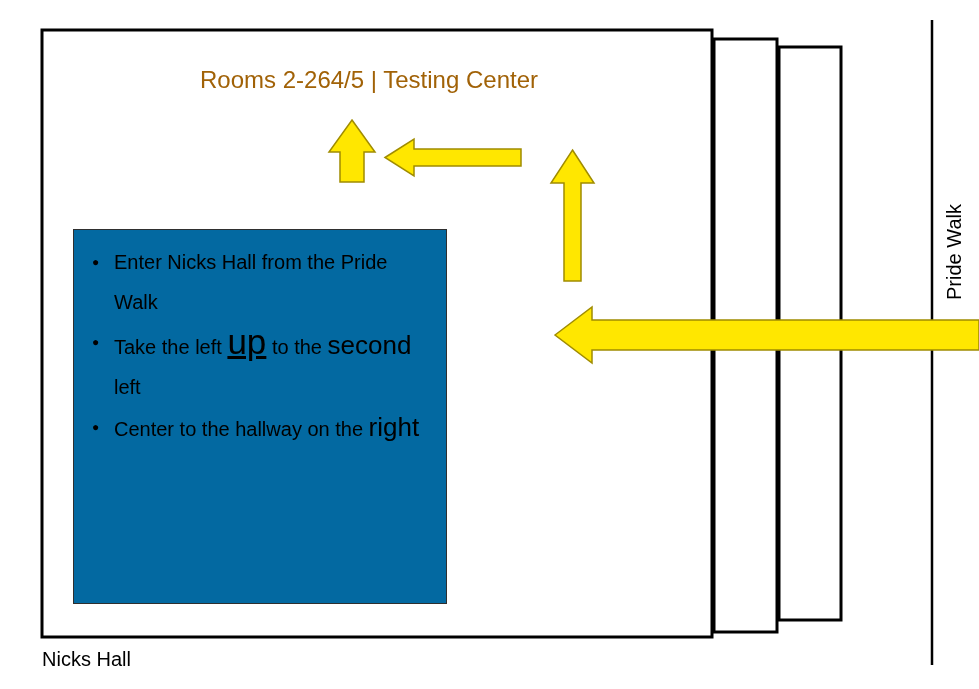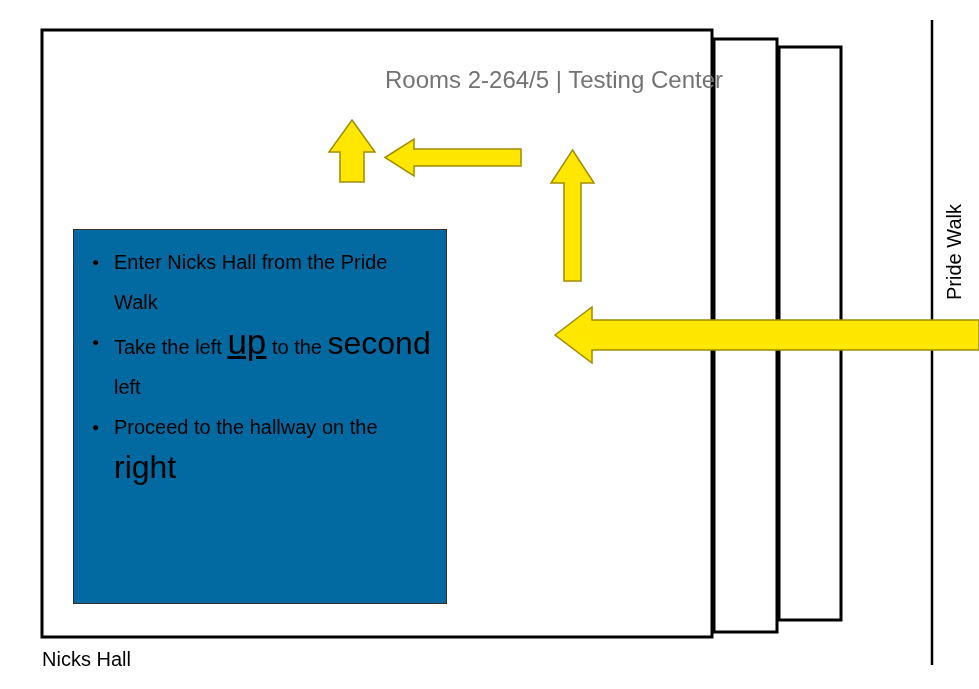--- a/index.html
+++ b/index.html
@@ -23,27 +23,27 @@
     position: absolute;
     left: 0;
     top: 0;
     width: 979px;
     height: 689px;
   }
 
   
   .map-title {
     position: absolute;
-    left: 53px;
+    left: 34px;
     top: 66px;
     width: 670px;
-    text-align: right;
+    text-align: center;
     font-size: 24px;
     line-height: 1.2;
-    color: #737373;
+    color: #a16207;
     white-space: nowrap;
   }
 
   
   .instruction-panel {
     position: absolute;
     left: 73px;
     top: 229px;
     width: 374px;
     height: 375px;
@@ -67,21 +67,21 @@
   .instruction-item::before {
     content: "\25CF";
     position: absolute;
     left: -22px;
     top: 0;
     font-size: 12px;
     line-height: 40px;
     color: #000000;
   }
   .emph-lg {
-    font-size: 32px;
+    font-size: 26px;
   }
   .emph-lg-underline {
     font-size: 35px;
     text-decoration: underline;
   }
 
   
   .building-label {
     position: absolute;
     left: 42px;
@@ -133,21 +133,21 @@
 
   <div class="instruction-panel">
     <ul class="instruction-list">
       <li class="instruction-item">
         <span>Enter Nicks Hall from the Pride Walk</span>
       </li>
       <li class="instruction-item">
         <span>Take the left </span><span class="emph-lg-underline">up</span><span> to the </span><span class="emph-lg">second</span><span> left</span>
       </li>
       <li class="instruction-item">
-        <span>Proceed to the hallway on the </span><span class="emph-lg">right</span>
+        <span>Center to the hallway on the </span><span class="emph-lg">right</span>
       </li>
     </ul>
   </div>
 
   <div class="building-label">Nicks Hall</div>
 
   <div class="walk-label">Pride Walk</div>
 
 </div>
 

